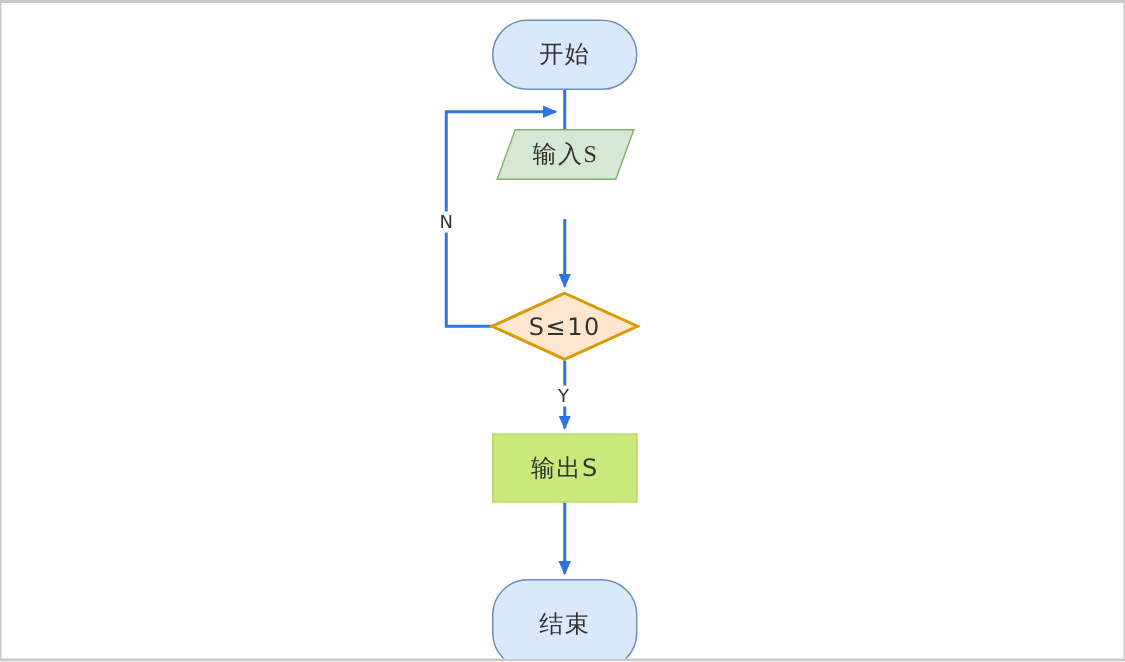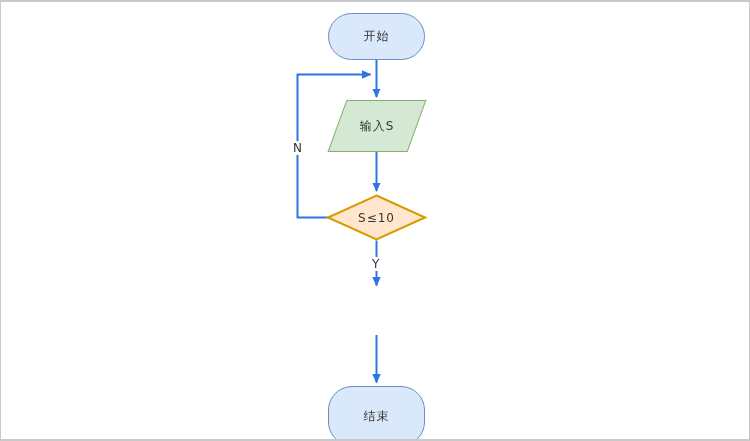--- a/index.html
+++ b/index.html
@@ -23,34 +23,34 @@
     width: 750px; height: 441px;
   }
   .edge { stroke: var(--line, #2e75e2); stroke-width: 2; fill: none; }
   .arrowfill { fill: var(--line, #2e75e2); }
 
   .node {
     position: absolute;
     display: flex;
     align-items: center;
     justify-content: center;
-    font-size: 12px;
+    font-size: 16px;
     color: var(--text, #333333);
     letter-spacing: 1px;
   }
 
   .terminator {
     background: var(--terminator-fill, #dae8fc);
     border: 1px solid var(--terminator-border, #6c8ebf);
     border-radius: 24px;
   }
   .node-start { left: 327px; top: 11px;  width: 97px; height: 47px; }
   .node-end   { left: 327px; top: 384px; width: 97px; height: 60px; }
 
-  .node-input { left: 327px; top: 98px; width: 98px; height: 52px; }
+  .node-input { left: 327px; top: 84px; width: 98px; height: 34px; font-family: Liberation Serif, serif; }
   .io-shape {
     position: absolute;
     left: 9px; right: 9px; top: 0; bottom: 0;
     background: var(--io-fill, #d5e8d4);
     border: 1px solid var(--io-border, #82b366);
     transform: skewX(-20deg);
   }
   .node-label-overlay { position: relative; z-index: 1; }
 
   .node-decision { left: 325px; top: 192px; width: 101px; height: 47px; text-align: center; }
@@ -105,20 +105,23 @@
     <span class="node-label-overlay">输入S</span>
   </div>
 
   <div class="node node-decision">
     <svg class="diamond-svg" viewBox="0 0 101 47" xmlns="http://www.w3.org/2000/svg">
       <polygon points="50.5,1.5 99,23.5 50.5,45.5 2,23.5"></polygon>
     </svg>
     <span class="node-label-overlay">S≤10</span>
   </div>
 
+  <div class="node node-output">
+    <span>输出S</span>
+  </div>
 
   <div class="node terminator node-end">
     <span>结束</span>
   </div>
 
   <span class="edge-label edge-label-no">N</span>
   <span class="edge-label edge-label-yes">Y</span>
 
 </div>
 

